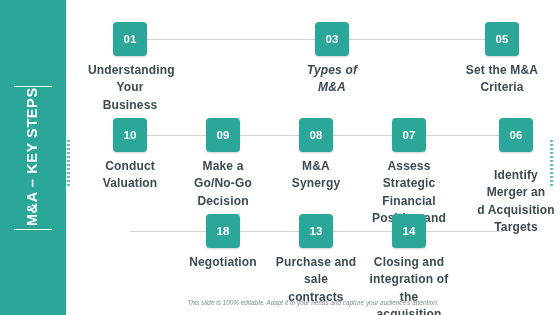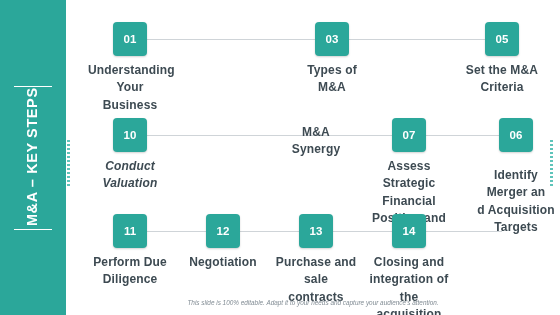--- a/index.html
+++ b/index.html
@@ -157,43 +157,50 @@
 
     <div class="step" style="left:18px;">
       <div class="badge">01</div>
       <div class="caption" style="white-space:pre-line;">Understanding
 Your Business</div>
     </div>
 
 
     <div class="step" style="left:220px;text-align:center;">
       <div class="badge">03</div>
-      <div class="caption" style="white-space:pre-line;">Types of
+      <div class="caption" style="white-space:pre-line;font-style:italic;">Types of
 M&amp;A</div>
     </div>
 
 
     <div class="step" style="left:390px;">
       <div class="badge">05</div>
       <div class="caption" style="white-space:pre-line;">Set the M&amp;A
 Criteria</div>
     </div>
   </div>
 
   <div class="row row2">
     <div class="connector" style="left:64px; width:372px;"></div>
 
     <div class="step" style="left:18px;">
       <div class="badge">10</div>
-      <div class="caption" style="white-space:pre-line;font-style:italic;">Conduct
+      <div class="caption" style="white-space:pre-line;">Conduct
 Valuation</div>
     </div>
 
+    <div class="step" style="left:111px;">
+      <div class="badge">09</div>
+      <div class="caption" style="white-space:pre-line;">Make a
+Go/No-Go
+Decision</div>
+    </div>
 
     <div class="step" style="left:204px;">
+      <div class="badge">08</div>
       <div class="caption" style="white-space:pre-line;">M&amp;A
 Synergy</div>
     </div>
 
     <div class="step" style="left:297px;">
       <div class="badge">07</div>
       <div class="caption" style="white-space:pre-line;">Assess Strategic
 Financial
 Position and Fit</div>
     </div>
@@ -202,28 +209,23 @@
       <div class="badge">06</div>
       <div class="caption" style="white-space:pre-line;margin-top:15px;">Identify Merger an
 d Acquisition
 Targets</div>
     </div>
   </div>
 
   <div class="row row3">
     <div class="connector" style="left:64px; width:372px;"></div>
 
-    <div class="step" style="left:18px;">
-      <div class="badge">11</div>
-      <div class="caption" style="white-space:pre-line;">Perform Due
-Diligence</div>
-    </div>
 
     <div class="step" style="left:111px;">
-      <div class="badge">12</div>
+      <div class="badge">18</div>
       <div class="caption" style="white-space:pre-line;">Negotiation</div>
     </div>
 
     <div class="step" style="left:204px;">
       <div class="badge">13</div>
       <div class="caption" style="white-space:pre-line;text-align:center;">Purchase and
 sale
 contracts</div>
     </div>
 

